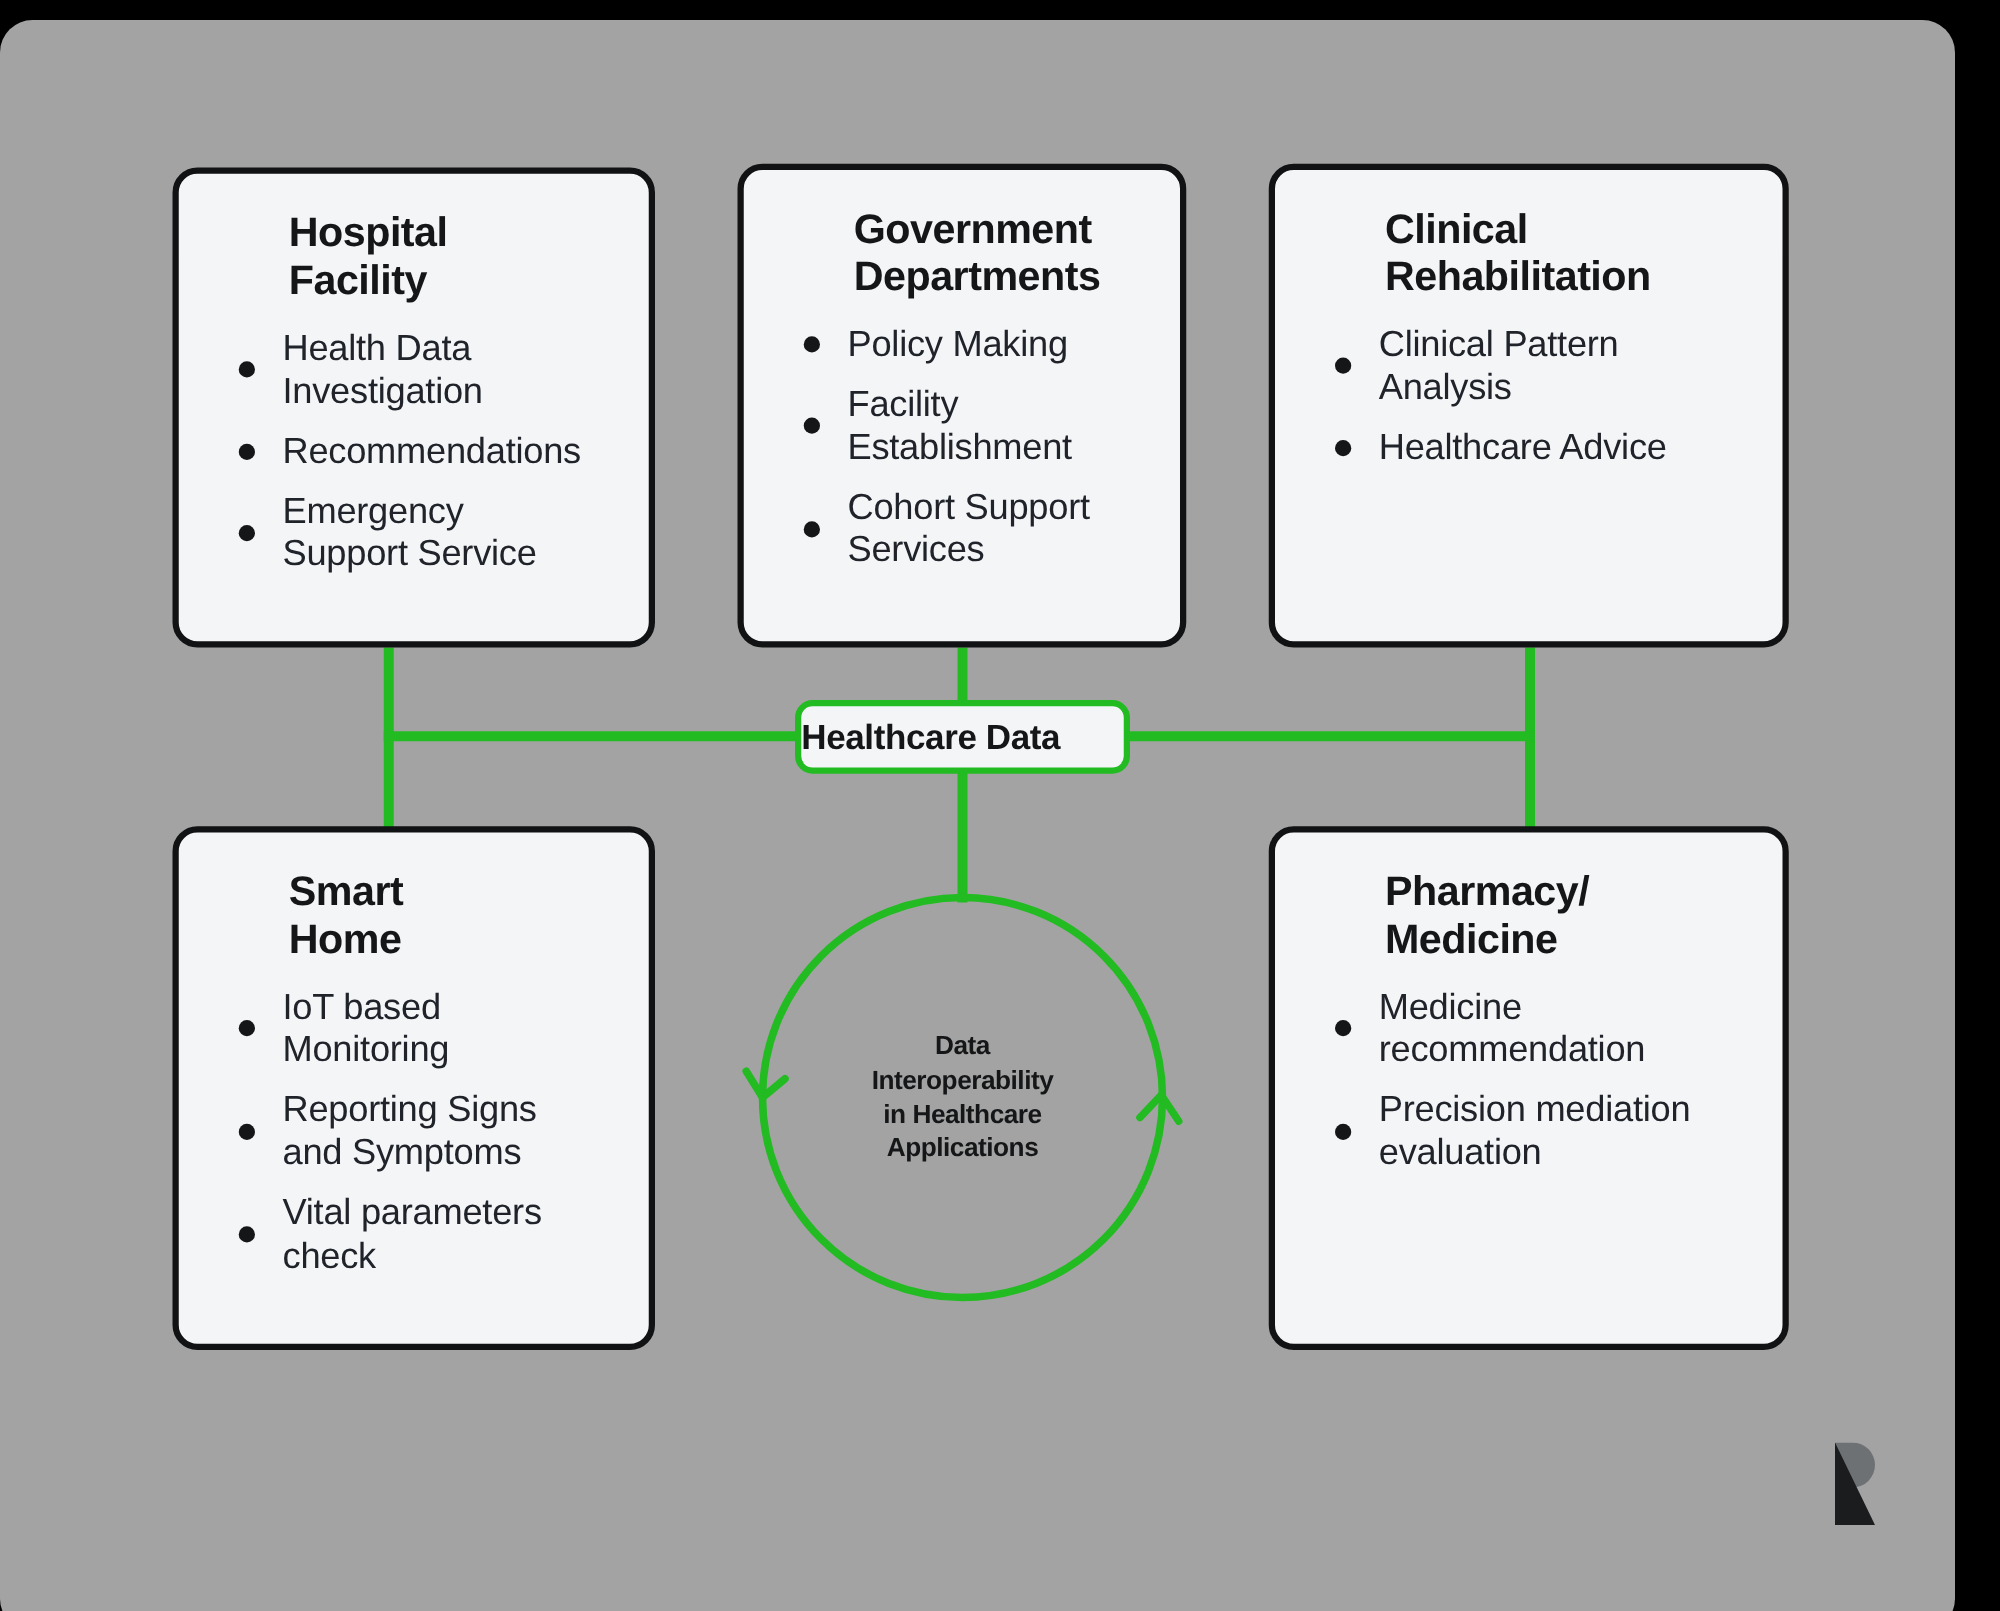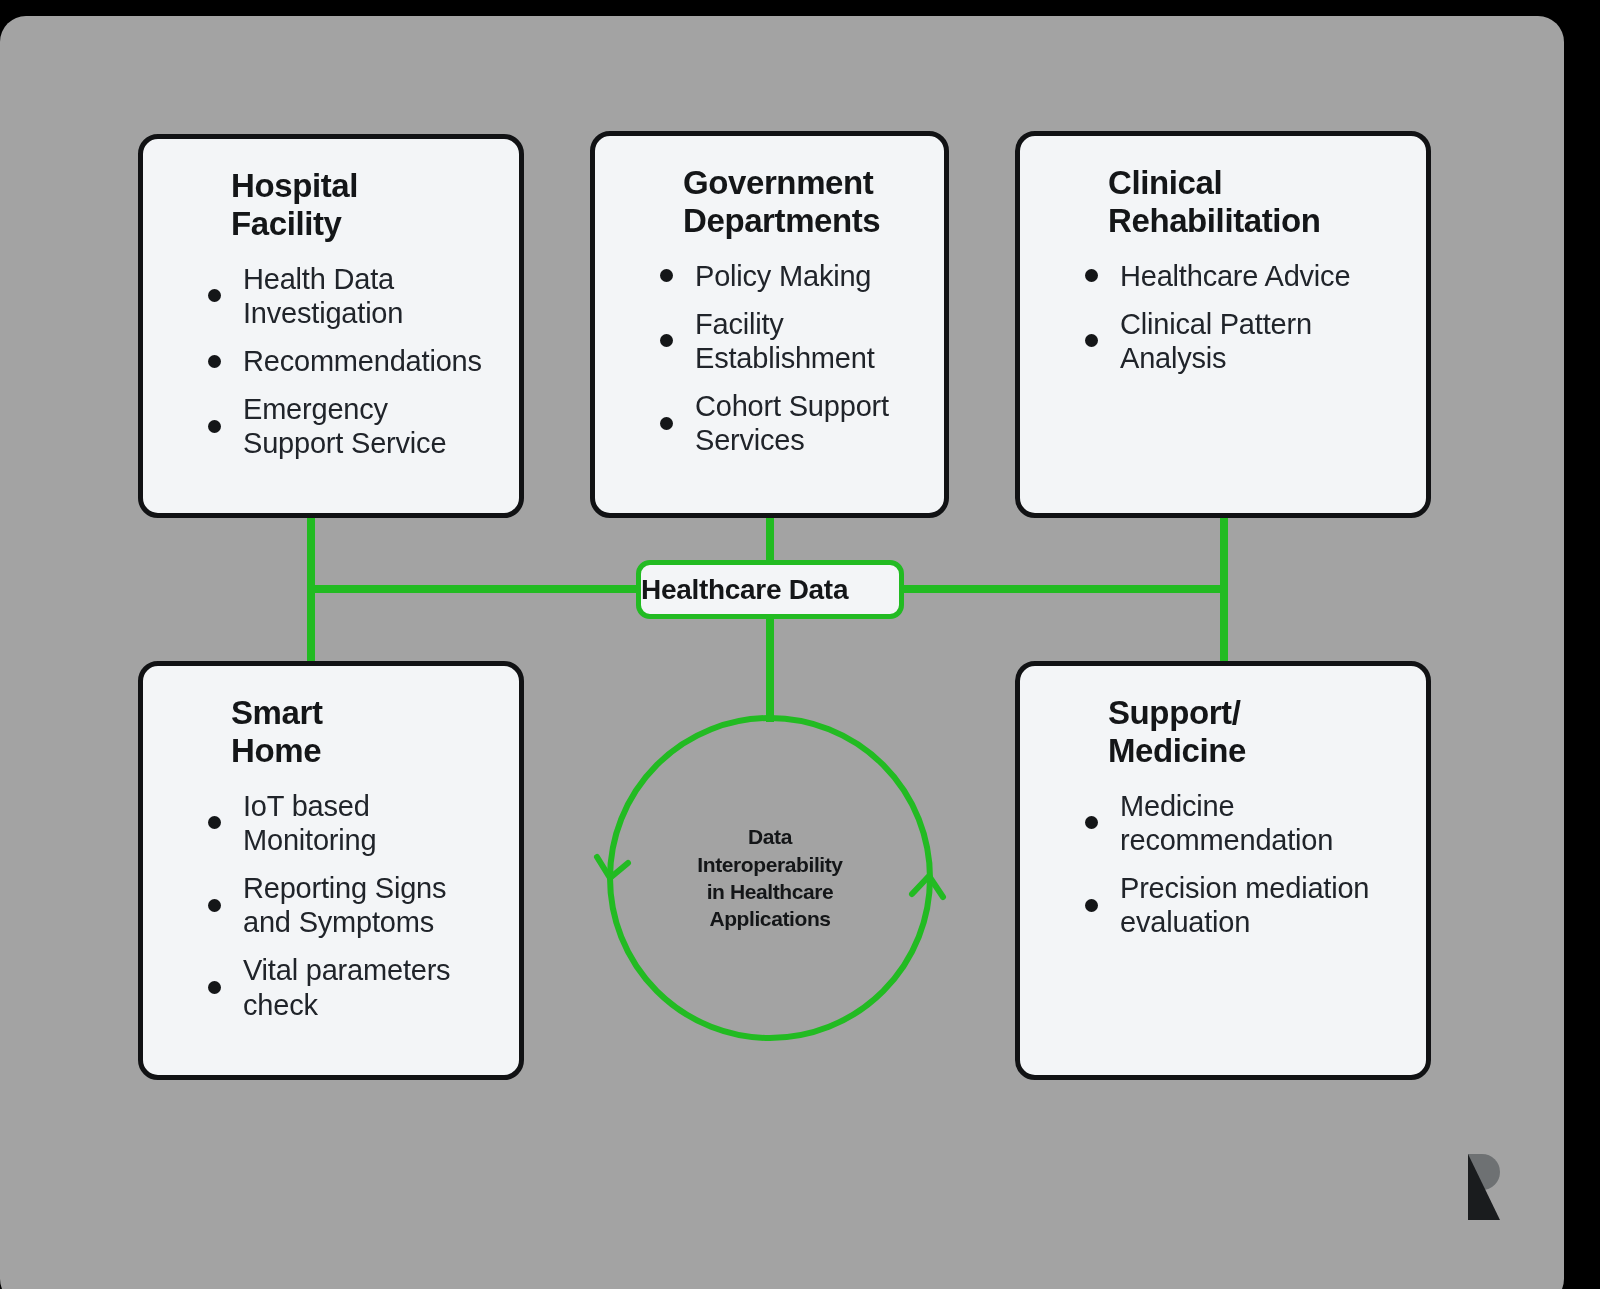--- a/index.html
+++ b/index.html
@@ -48,21 +48,21 @@
     font-size: 33px;
     font-weight: 700;
     line-height: 1.16;
     color: #141618;
     letter-spacing: -0.4px;
     white-space: pre-line;
     margin: 28px 0 0 88px;
   }
   .bullets {
     list-style: none;
-    margin: 18px 0 0 17px;
+    margin: 18px 0 0 0;
     padding: 0;
   }
   .bullet-row {
     display: flex;
     align-items: center;
     margin: 0 0 14px 0;
     padding: 0 16px 0 48px;
   }
   .bullet-dot {
     flex: 0 0 auto;
@@ -213,26 +213,26 @@
       </li>
     </ul>
   </div>
 
   <div class="box" id="box-clinical">
     <div class="box-title">Clinical
 Rehabilitation</div>
     <ul class="bullets">
       <li class="bullet-row">
         <span class="bullet-dot"></span>
-        <span class="bullet-text">Healthcare Advice</span>
-      </li>
-      <li class="bullet-row">
-        <span class="bullet-dot"></span>
         <span class="bullet-text">Clinical Pattern
 Analysis</span>
+      </li>
+      <li class="bullet-row">
+        <span class="bullet-dot"></span>
+        <span class="bullet-text">Healthcare Advice</span>
       </li>
     </ul>
   </div>
 
   <div class="box" id="box-smarthome">
     <div class="box-title">Smart
 Home</div>
     <ul class="bullets">
       <li class="bullet-row">
         <span class="bullet-dot"></span>
@@ -246,21 +246,21 @@
       </li>
       <li class="bullet-row">
         <span class="bullet-dot"></span>
         <span class="bullet-text">Vital parameters
 check</span>
       </li>
     </ul>
   </div>
 
   <div class="box" id="box-pharmacy">
-    <div class="box-title">Support/
+    <div class="box-title">Pharmacy/
 Medicine</div>
     <ul class="bullets">
       <li class="bullet-row">
         <span class="bullet-dot"></span>
         <span class="bullet-text">Medicine
 recommendation</span>
       </li>
       <li class="bullet-row">
         <span class="bullet-dot"></span>
         <span class="bullet-text">Precision mediation

